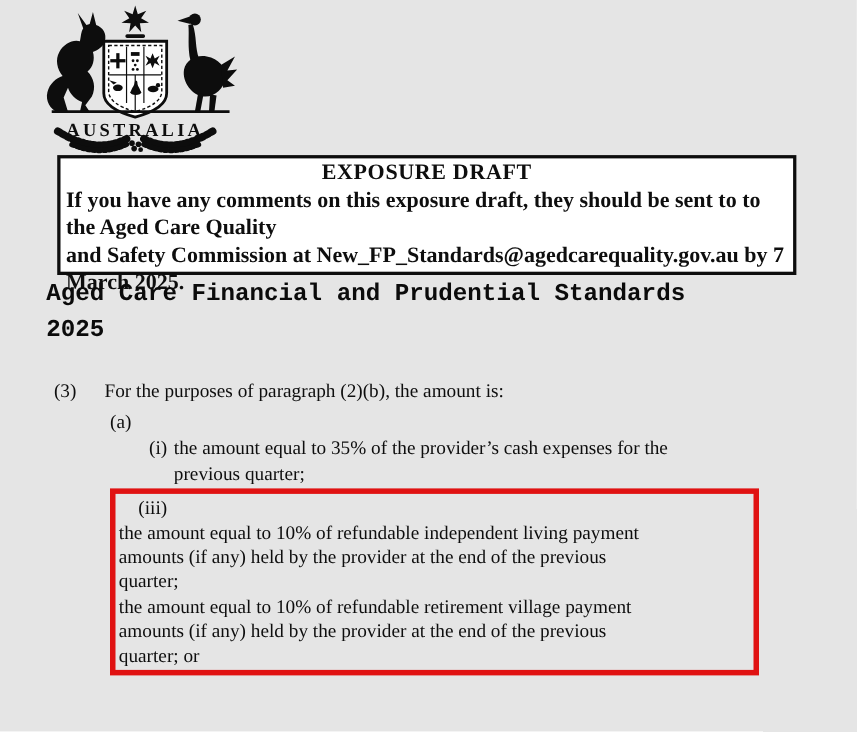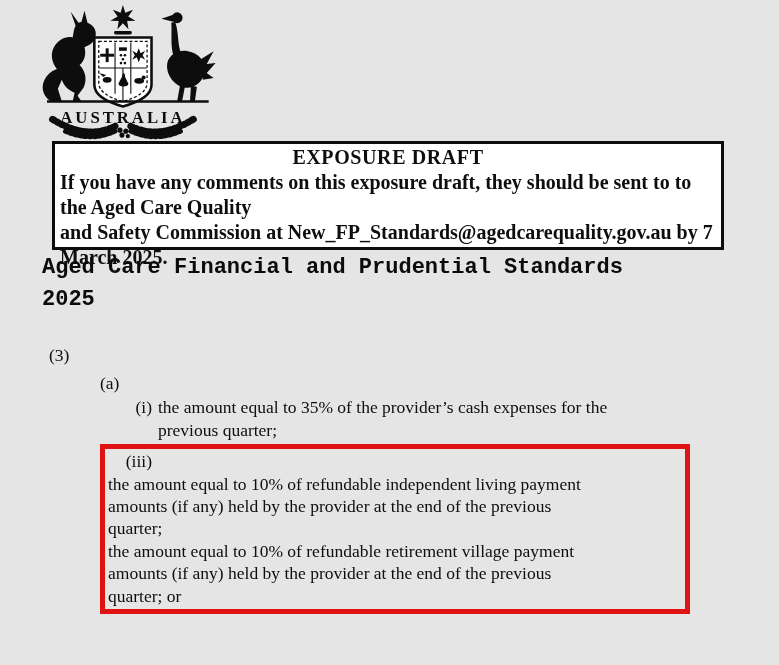--- a/index.html
+++ b/index.html
@@ -164,20 +164,21 @@
 and Safety Commission at New_FP_Standards@agedcarequality.gov.au by 7 March 2025.</div>
   </div>
 
   <h1 class="doc-title">Aged Care Financial and Prudential Standards
 2025</h1>
 
   <div class="clauses">
 
     <div class="row l1">
       <span class="num">(3)</span>
+      <span class="text">For the purposes of paragraph (2)(b), the amount is:</span>
     </div>
 
     <div class="row l2">
       <span class="num">(a)</span>
     </div>
 
     <div class="row l3">
       <span class="num">(i)</span>
       <span class="text">the amount equal to 35% of the provider’s cash expenses for the
 previous quarter;</span>

